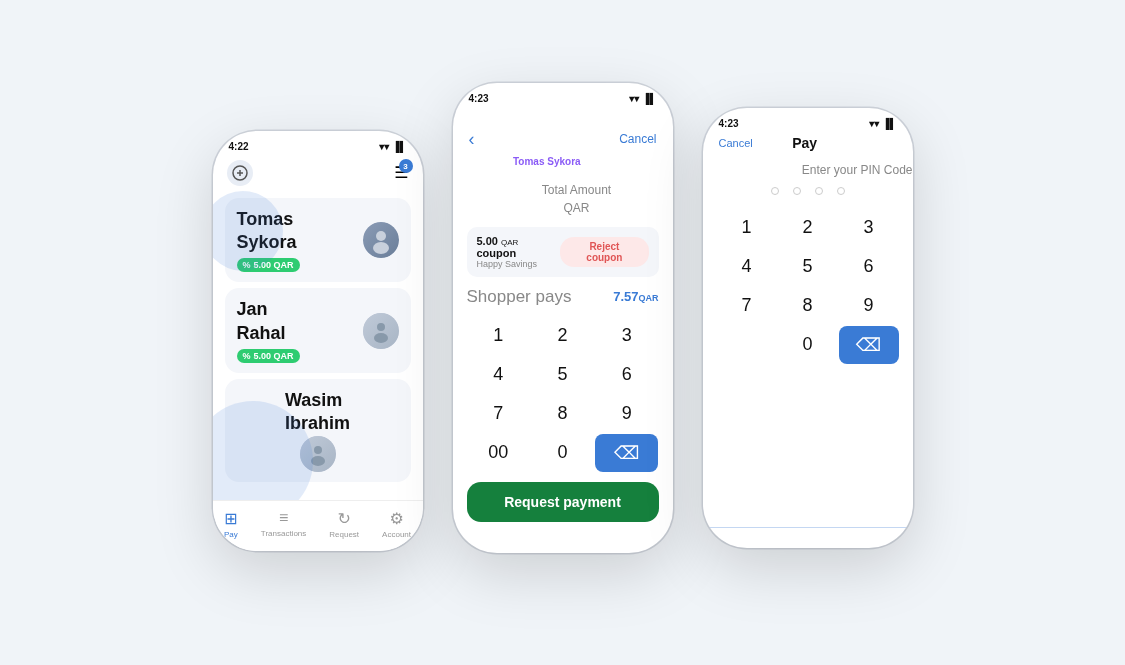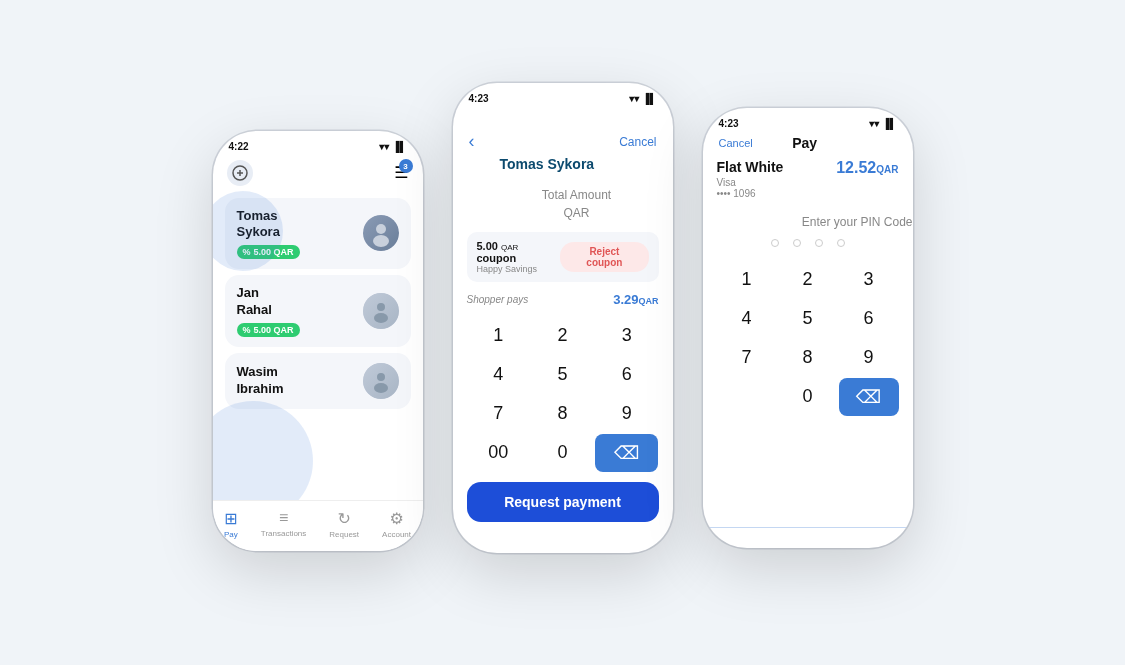--- a/index.html
+++ b/index.html
@@ -97,21 +97,21 @@
     .user-card {
       margin: 4px 12px;
       background: #f4f6fa;
       border-radius: 14px;
       padding: 10px 12px;
       display: flex;
       align-items: center;
       justify-content: space-between;
     }
     .user-name {
-      font-size: 13px;
+      font-size: 18px;
       font-weight: 700;
       color: #111;
       line-height: 1.3;
     }
     .user-badge {
       display: inline-flex;
       align-items: center;
       gap: 3px;
       background: #2ecc71;
       border-radius: 8px;
@@ -161,23 +161,23 @@
       display: flex;
       align-items: center;
       justify-content: space-between;
       padding: 6px 16px 4px;
     }
     .back-btn {
       font-size: 18px;
       color: #3a7bd5;
     }
     .p2-title {
-      font-size: 14px;
+      font-size: 10px;
       font-weight: 700;
-      color: #0c4a6e;
+      color: #8b5cf6;
       margin-top: 44px;
     }
     .cancel-btn {
       font-size: 12px;
       color: #3a7bd5;
     }
     .amount-section {
       text-align: center;
       padding: 12px 0 8px;
       margin-left: 28px;
@@ -218,21 +218,21 @@
       padding: 4px 10px;
       font-size: 10px;
       font-weight: 600;
     }
     .shopper-row {
       display: flex;
       justify-content: space-between;
       align-items: center;
       padding: 6px 14px;
     }
-    .shopper-label { font-size: 10px; color: #888; font-style: italic; }
+    .shopper-label { font-size: 17px; color: #888; }
     .shopper-value { font-size: 13px; font-weight: 700; color: #3a7bd5; }
     .shopper-currency { font-size: 9px; }
 
     
     .numpad {
       display: grid;
       grid-template-columns: repeat(3, 1fr);
       gap: 1px;
       margin: 4px 14px;
     }
@@ -248,21 +248,21 @@
       border-radius: 8px;
     }
     .num-key-dark {
       background: #3a7bd5;
       color: white;
       border-radius: 8px;
     }
 
     .request-btn {
       margin: 6px 14px;
-      background: #1d4ed8;
+      background: #15803d;
       color: white;
       border: none;
       border-radius: 14px;
       width: calc(100% - 28px);
       padding: 12px;
       font-size: 14px;
       font-weight: 600;
       text-align: center;
     }
 
@@ -393,21 +393,21 @@
     <div class="user-avatar">
       <div style="width:100%;height:100%;background:linear-gradient(135deg,#c0cad8,#a8b5c5);border-radius:50%;display:flex;align-items:center;justify-content:center;">
         <svg width="24" height="24" viewBox="0 0 24 24">
           <circle cx="12" cy="8" r="4" fill="#8899aa"></circle>
           <ellipse cx="12" cy="19" rx="7" ry="5" fill="#8899aa"></ellipse>
         </svg>
       </div>
     </div>
   </div>
 
-  <div class="user-card" style="margin-top:6px;">
+  <div class="user-card" style="margin-top:6px;flex-direction:column;">
     <div>
       <div class="user-name">Wasim<br>Ibrahim</div>
     </div>
     <div class="user-avatar">
       <div style="width:100%;height:100%;background:linear-gradient(135deg,#c0cad8,#a8b5c5);border-radius:50%;display:flex;align-items:center;justify-content:center;">
         <svg width="24" height="24" viewBox="0 0 24 24">
           <circle cx="12" cy="8" r="4" fill="#8899aa"></circle>
           <ellipse cx="12" cy="19" rx="7" ry="5" fill="#8899aa"></ellipse>
         </svg>
       </div>
@@ -464,21 +464,21 @@
         <span>coupon</span>
       </div>
       <div class="coupon-name">Happy Savings</div>
     </div>
     <button class="reject-btn">Reject coupon</button>
   </div>
 
   <div class="shopper-row">
     <span class="shopper-label">Shopper pays</span>
     <span class="shopper-value">
-      <span>3.29</span><span class="shopper-currency">QAR</span>
+      <span>7.57</span><span class="shopper-currency">QAR</span>
     </span>
   </div>
 
   <div class="numpad">
     <div class="num-key">1</div>
     <div class="num-key">2</div>
     <div class="num-key">3</div>
     <div class="num-key">4</div>
     <div class="num-key">5</div>
     <div class="num-key">6</div>
@@ -504,34 +504,20 @@
       <span>▐▌</span>
     </div>
   </div>
 
   <div class="p3-header">
     <span class="p3-cancel">Cancel</span>
     <span class="p3-title">Pay</span>
     <span style="width:40px;"></span>
   </div>
 
-  <div class="payment-item">
-    <div>
-      <div class="payment-name">Flat White</div>
-      <div class="payment-card">
-        <span>Visa</span><br>
-        <span>•••• 1096</span>
-      </div>
-    </div>
-    <div>
-      <span class="payment-amount">
-        <span>12.52</span><span class="payment-currency">QAR</span>
-      </span>
-    </div>
-  </div>
 
   <div class="pin-section">
     <div class="pin-label">Enter your PIN Code</div>
     <div class="pin-dots">
       <div class="pin-dot"></div>
       <div class="pin-dot"></div>
       <div class="pin-dot"></div>
       <div class="pin-dot"></div>
     </div>
   </div>

